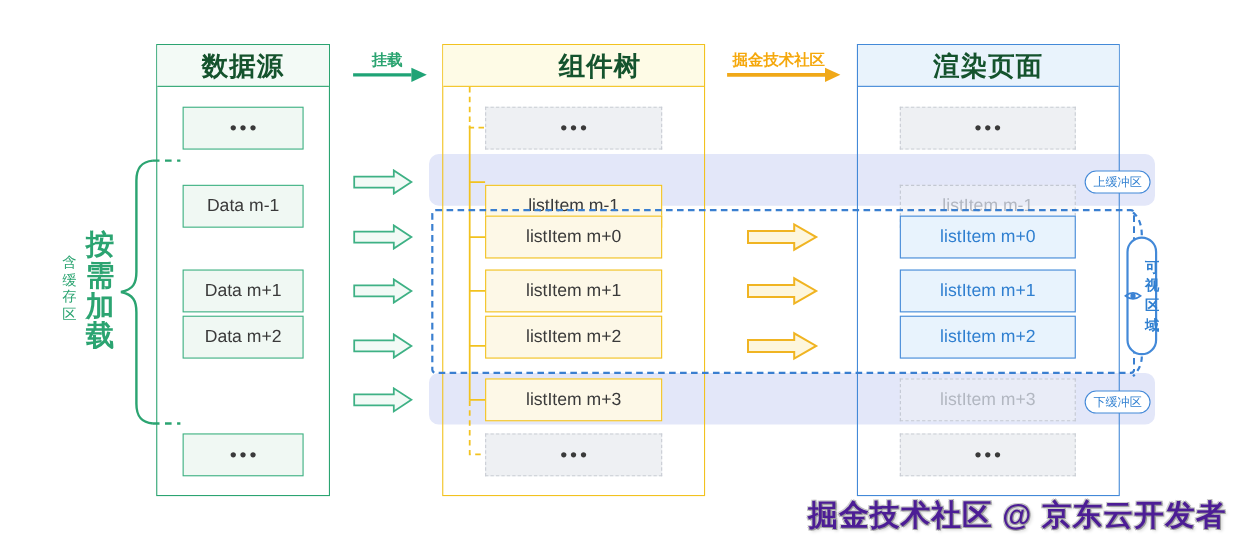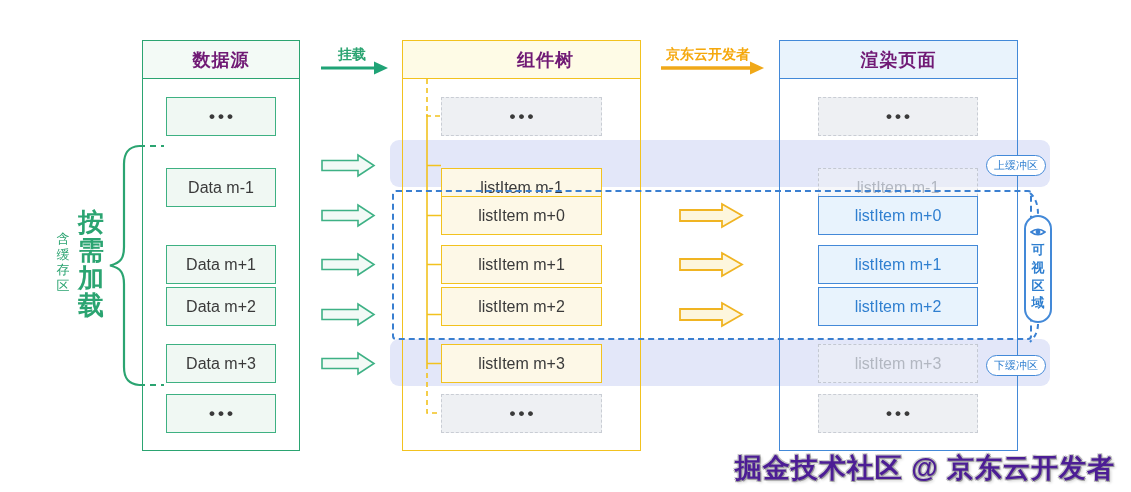--- a/index.html
+++ b/index.html
@@ -20,21 +20,21 @@
   .band.lower{top:339px;}
 
   
   svg.overlay{position:absolute;left:0;top:0;z-index:2;pointer-events:none;}
 
   
   .col{position:absolute;top:40px;height:411px;box-sizing:border-box;z-index:3;background:transparent;}
   .col .hdr{
     position:absolute;left:0;top:0;right:0;height:38px;box-sizing:border-box;
     display:flex;align-items:center;justify-content:center;
-    font-size:18px;font-weight:600;color:#701a75;letter-spacing:1px;
+    font-size:24px;font-weight:600;color:#14532d;letter-spacing:1px;
   }
   .col-green{left:142px;width:158px;border:1.6px solid var(--green,#2ba471);}
   .col-green .hdr{background:#f3faf6;border-bottom:1.6px solid var(--green,#2ba471);}
   .col-yellow{left:402px;width:239px;border:1.6px solid var(--yellow,#f2c21f);}
   .col-yellow .hdr{background:#fefbe6;border-bottom:1.6px solid var(--yellow,#f2c21f);padding-left:48px;}
   .col-blue{left:779px;width:239px;border:1.6px solid var(--blue,#4389d8);}
   .col-blue .hdr{background:#e9f3fc;border-bottom:1.6px solid var(--blue,#4389d8);}
 
   
   .box{
@@ -74,21 +74,21 @@
     display:flex;align-items:center;justify-content:center;
     font-size:11px;color:var(--blue-text,#2f7fd0);
   }
   .pill.upper{top:155px;}
   .pill.lower{top:355px;}
 
   
   .capsule{
     position:absolute;left:1024px;top:215px;width:28px;height:108px;box-sizing:border-box;z-index:6;
     border:2px solid var(--blue,#3b82d4);border-radius:15px;background:#fff;
-    display:flex;flex-direction:column;align-items:center;justify-content:center;gap:3px;
+    display:flex;flex-direction:row;align-items:center;justify-content:center;gap:3px;
   }
   .capsule .vlabel{width:14px;font-size:13px;line-height:1.35;font-weight:600;color:var(--blue-text,#2f7fd0);word-break:break-all;text-align:center;}
 
   
   .watermark{
     position:absolute;right:16px;bottom:6px;z-index:10;
     font-size:27px;font-weight:bold;letter-spacing:1px;color:#4c1d95;
     text-shadow:1px 1px 0 #9a9a9a,-1px -1px 0 #cfcfcf,1px -1px 0 #b8b8b8,-1px 1px 0 #b8b8b8,2px 2px 3px rgba(0,0,0,0.18);
   }
 </style>
@@ -145,21 +145,20 @@
     </g>
   </svg>
 
   <div class="col col-green">
     <div class="hdr">数据源</div>
   </div>
   <div class="box bx-green r0 dots">•••</div>
   <div class="box bx-green r1">Data m-1</div>
   <div class="box bx-green r3">Data m+1</div>
   <div class="box bx-green r4">Data m+2</div>
-  <div class="box bx-green r5">Data m+3</div>
   <div class="box bx-green r6 dots">•••</div>
 
   <div class="col col-yellow">
     <div class="hdr">组件树</div>
   </div>
   <div class="box bx-gray-mid r0 dots">•••</div>
   <div class="box bx-yellow r1">listItem m-1</div>
   <div class="box bx-yellow r2">listItem m+0</div>
   <div class="box bx-yellow r3">listItem m+1</div>
   <div class="box bx-yellow r4">listItem m+2</div>
@@ -171,21 +170,21 @@
   </div>
   <div class="box bx-gray-dots r0 dots">•••</div>
   <div class="box bx-gray-right r1">listItem m-1</div>
   <div class="box bx-blue r2">listItem m+0</div>
   <div class="box bx-blue r3">listItem m+1</div>
   <div class="box bx-blue r4">listItem m+2</div>
   <div class="box bx-gray-right r5">listItem m+3</div>
   <div class="box bx-gray-dots r6 dots">•••</div>
 
   <div class="flow-label mount">挂载</div>
-  <div class="flow-label vr">京东云开发者</div>
+  <div class="flow-label vr">掘金技术社区</div>
 
   <div class="vtext load-demand">按需加载</div>
   <div class="vtext with-buffer">含缓存区</div>
 
   <div class="viewport-rect"></div>
 
   <div class="pill upper">上缓冲区</div>
   <div class="pill lower">下缓冲区</div>
 
   <div class="capsule">

